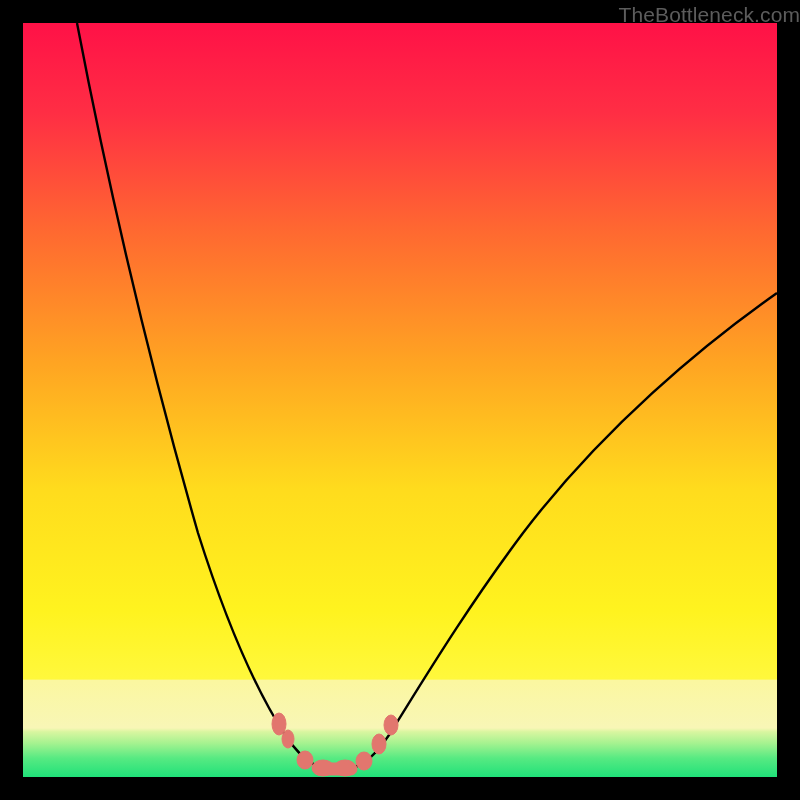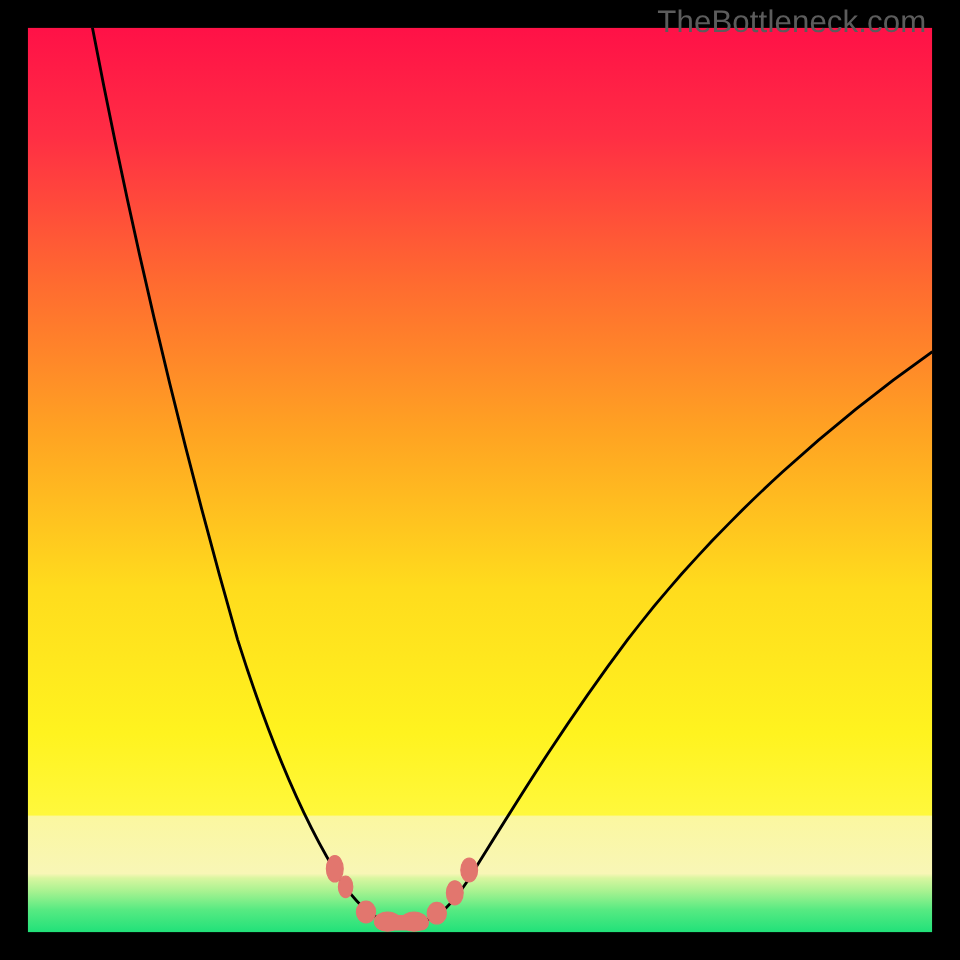--- a/index.html
+++ b/index.html
@@ -18,23 +18,23 @@
     height: 754px;
     overflow: hidden;
   }
   .gradient {
     position: absolute;
     inset: 0;
   }
   .watermark {
     position: absolute;
     top: 3px;
-    right: 28px;
+    right: 0;
     font-family: Arial, Helvetica, sans-serif;
-    font-size: 26px;
+    font-size: 21px;
     font-weight: 500;
     color: #5c5c5c;
     letter-spacing: 0.1px;
   }
   svg.curves {
     position: absolute;
     inset: 0;
   }
 </style>
 </head>

